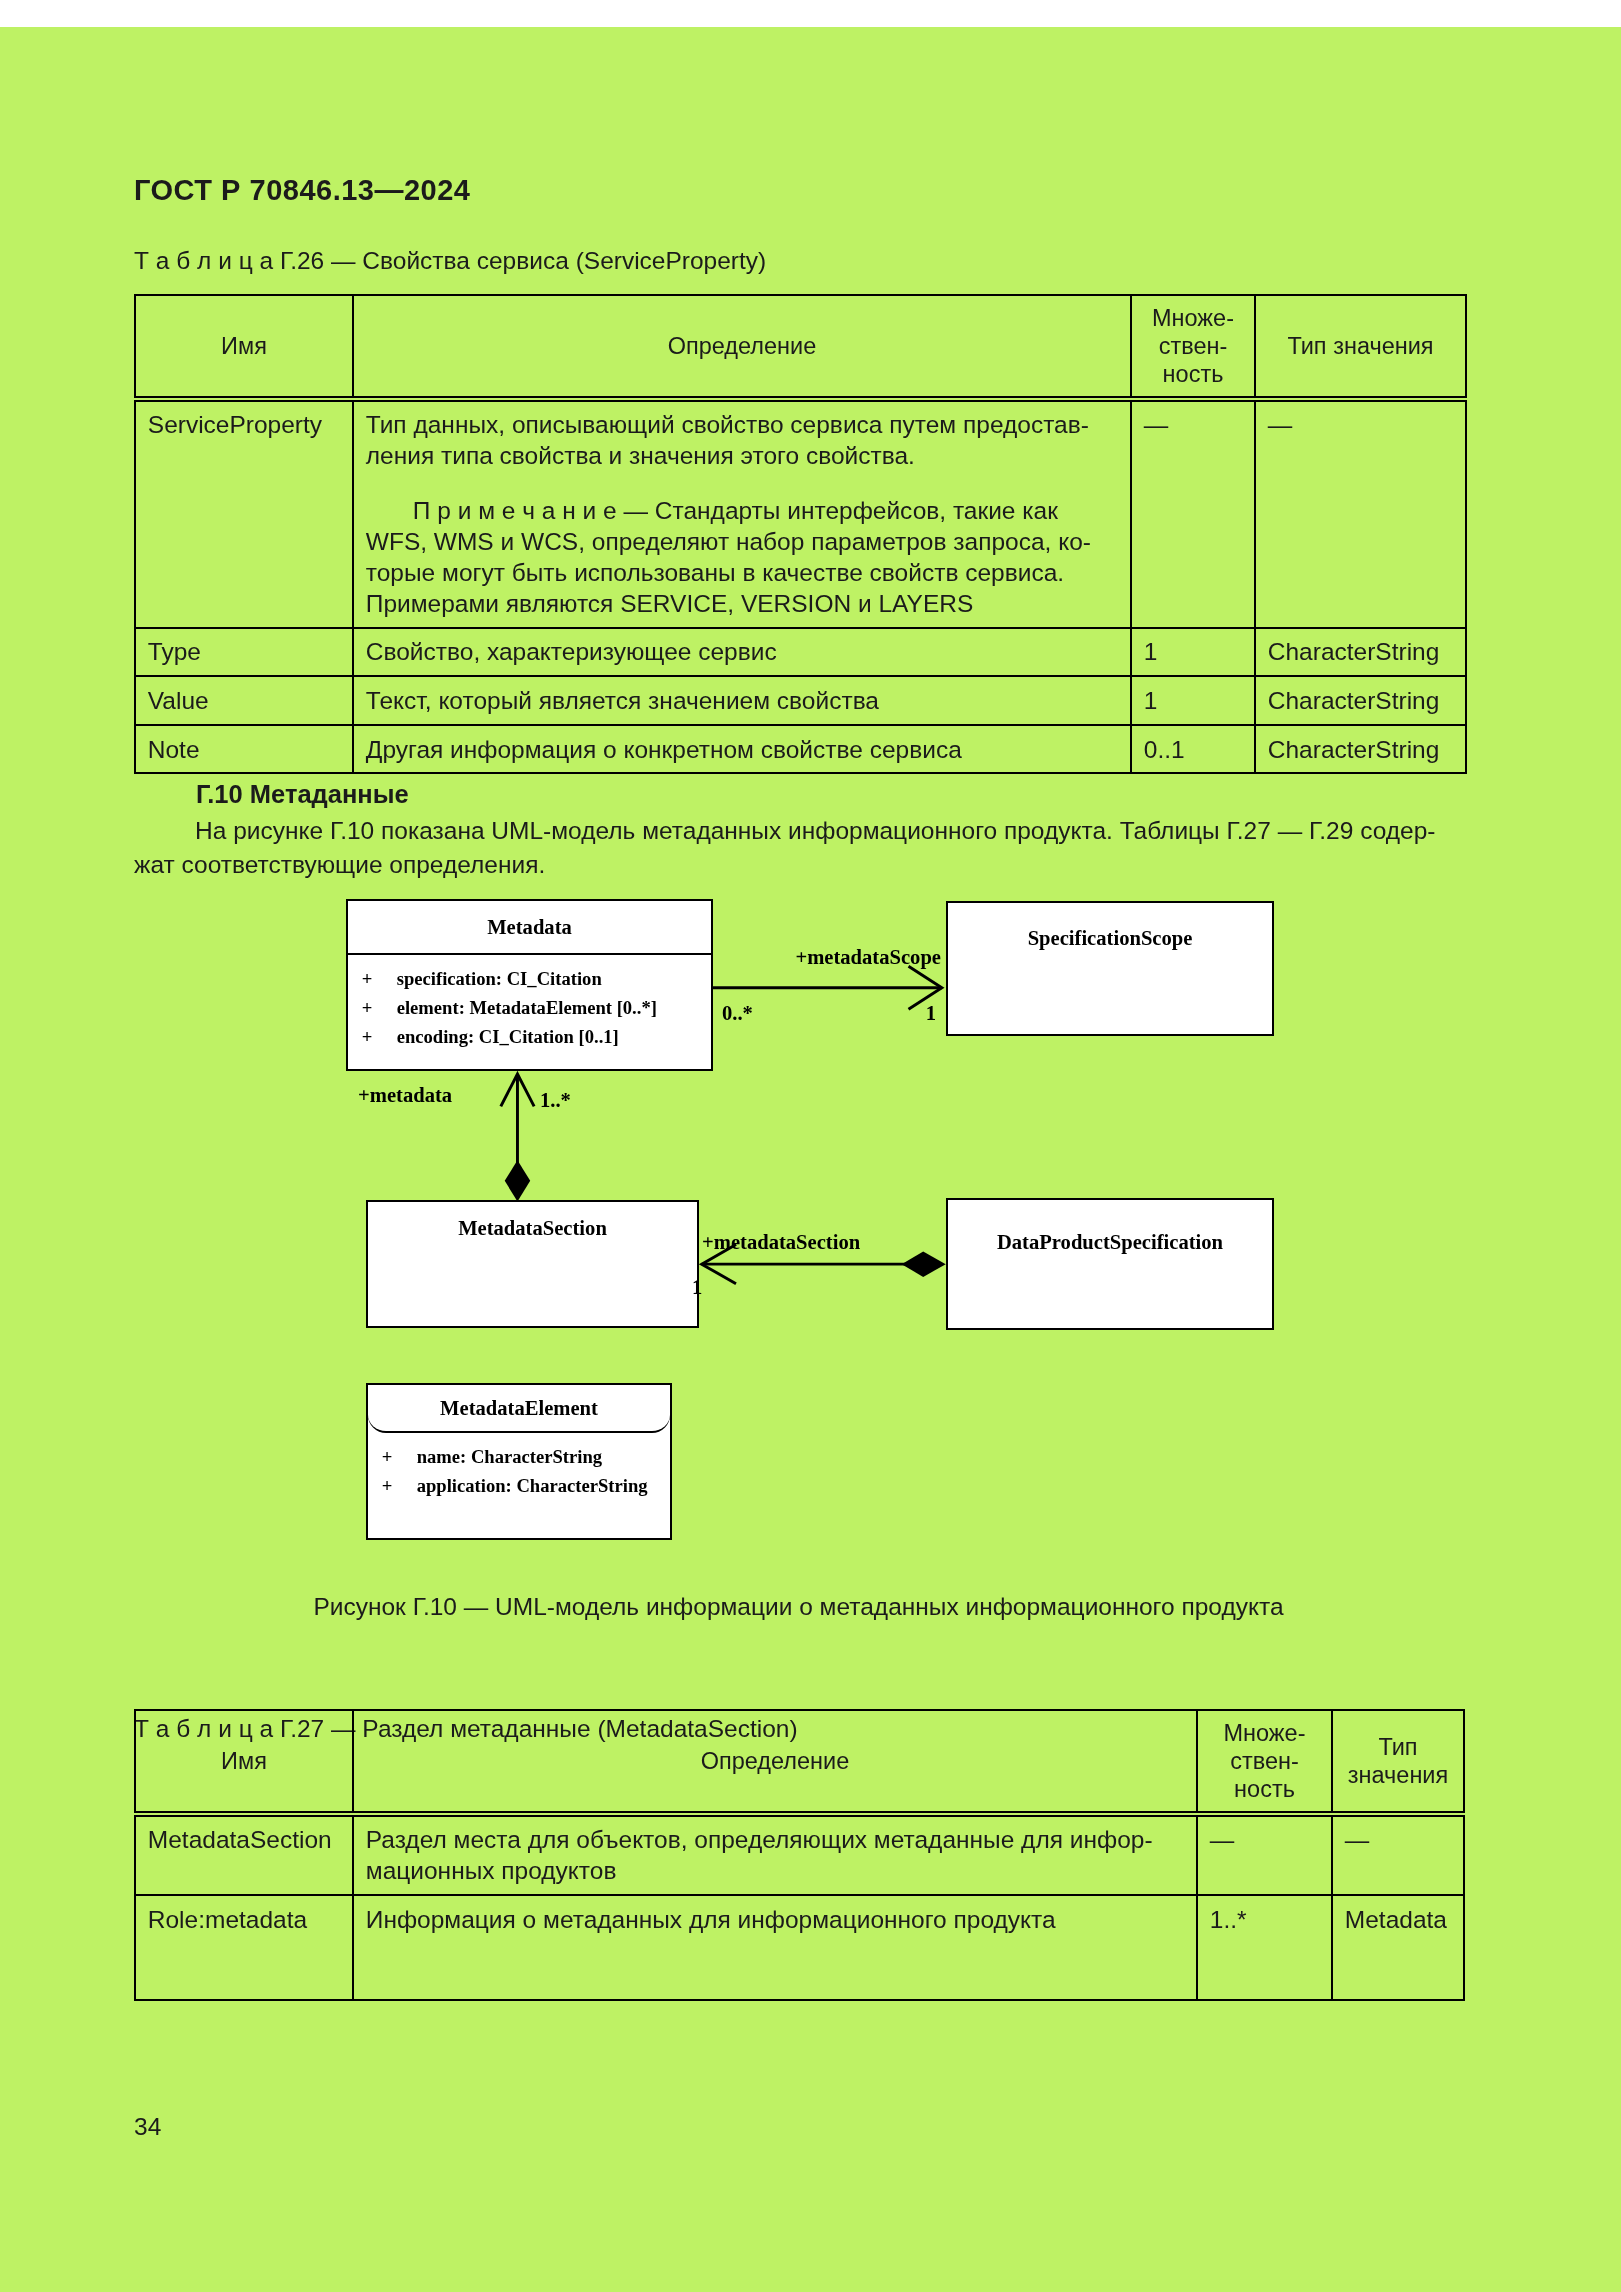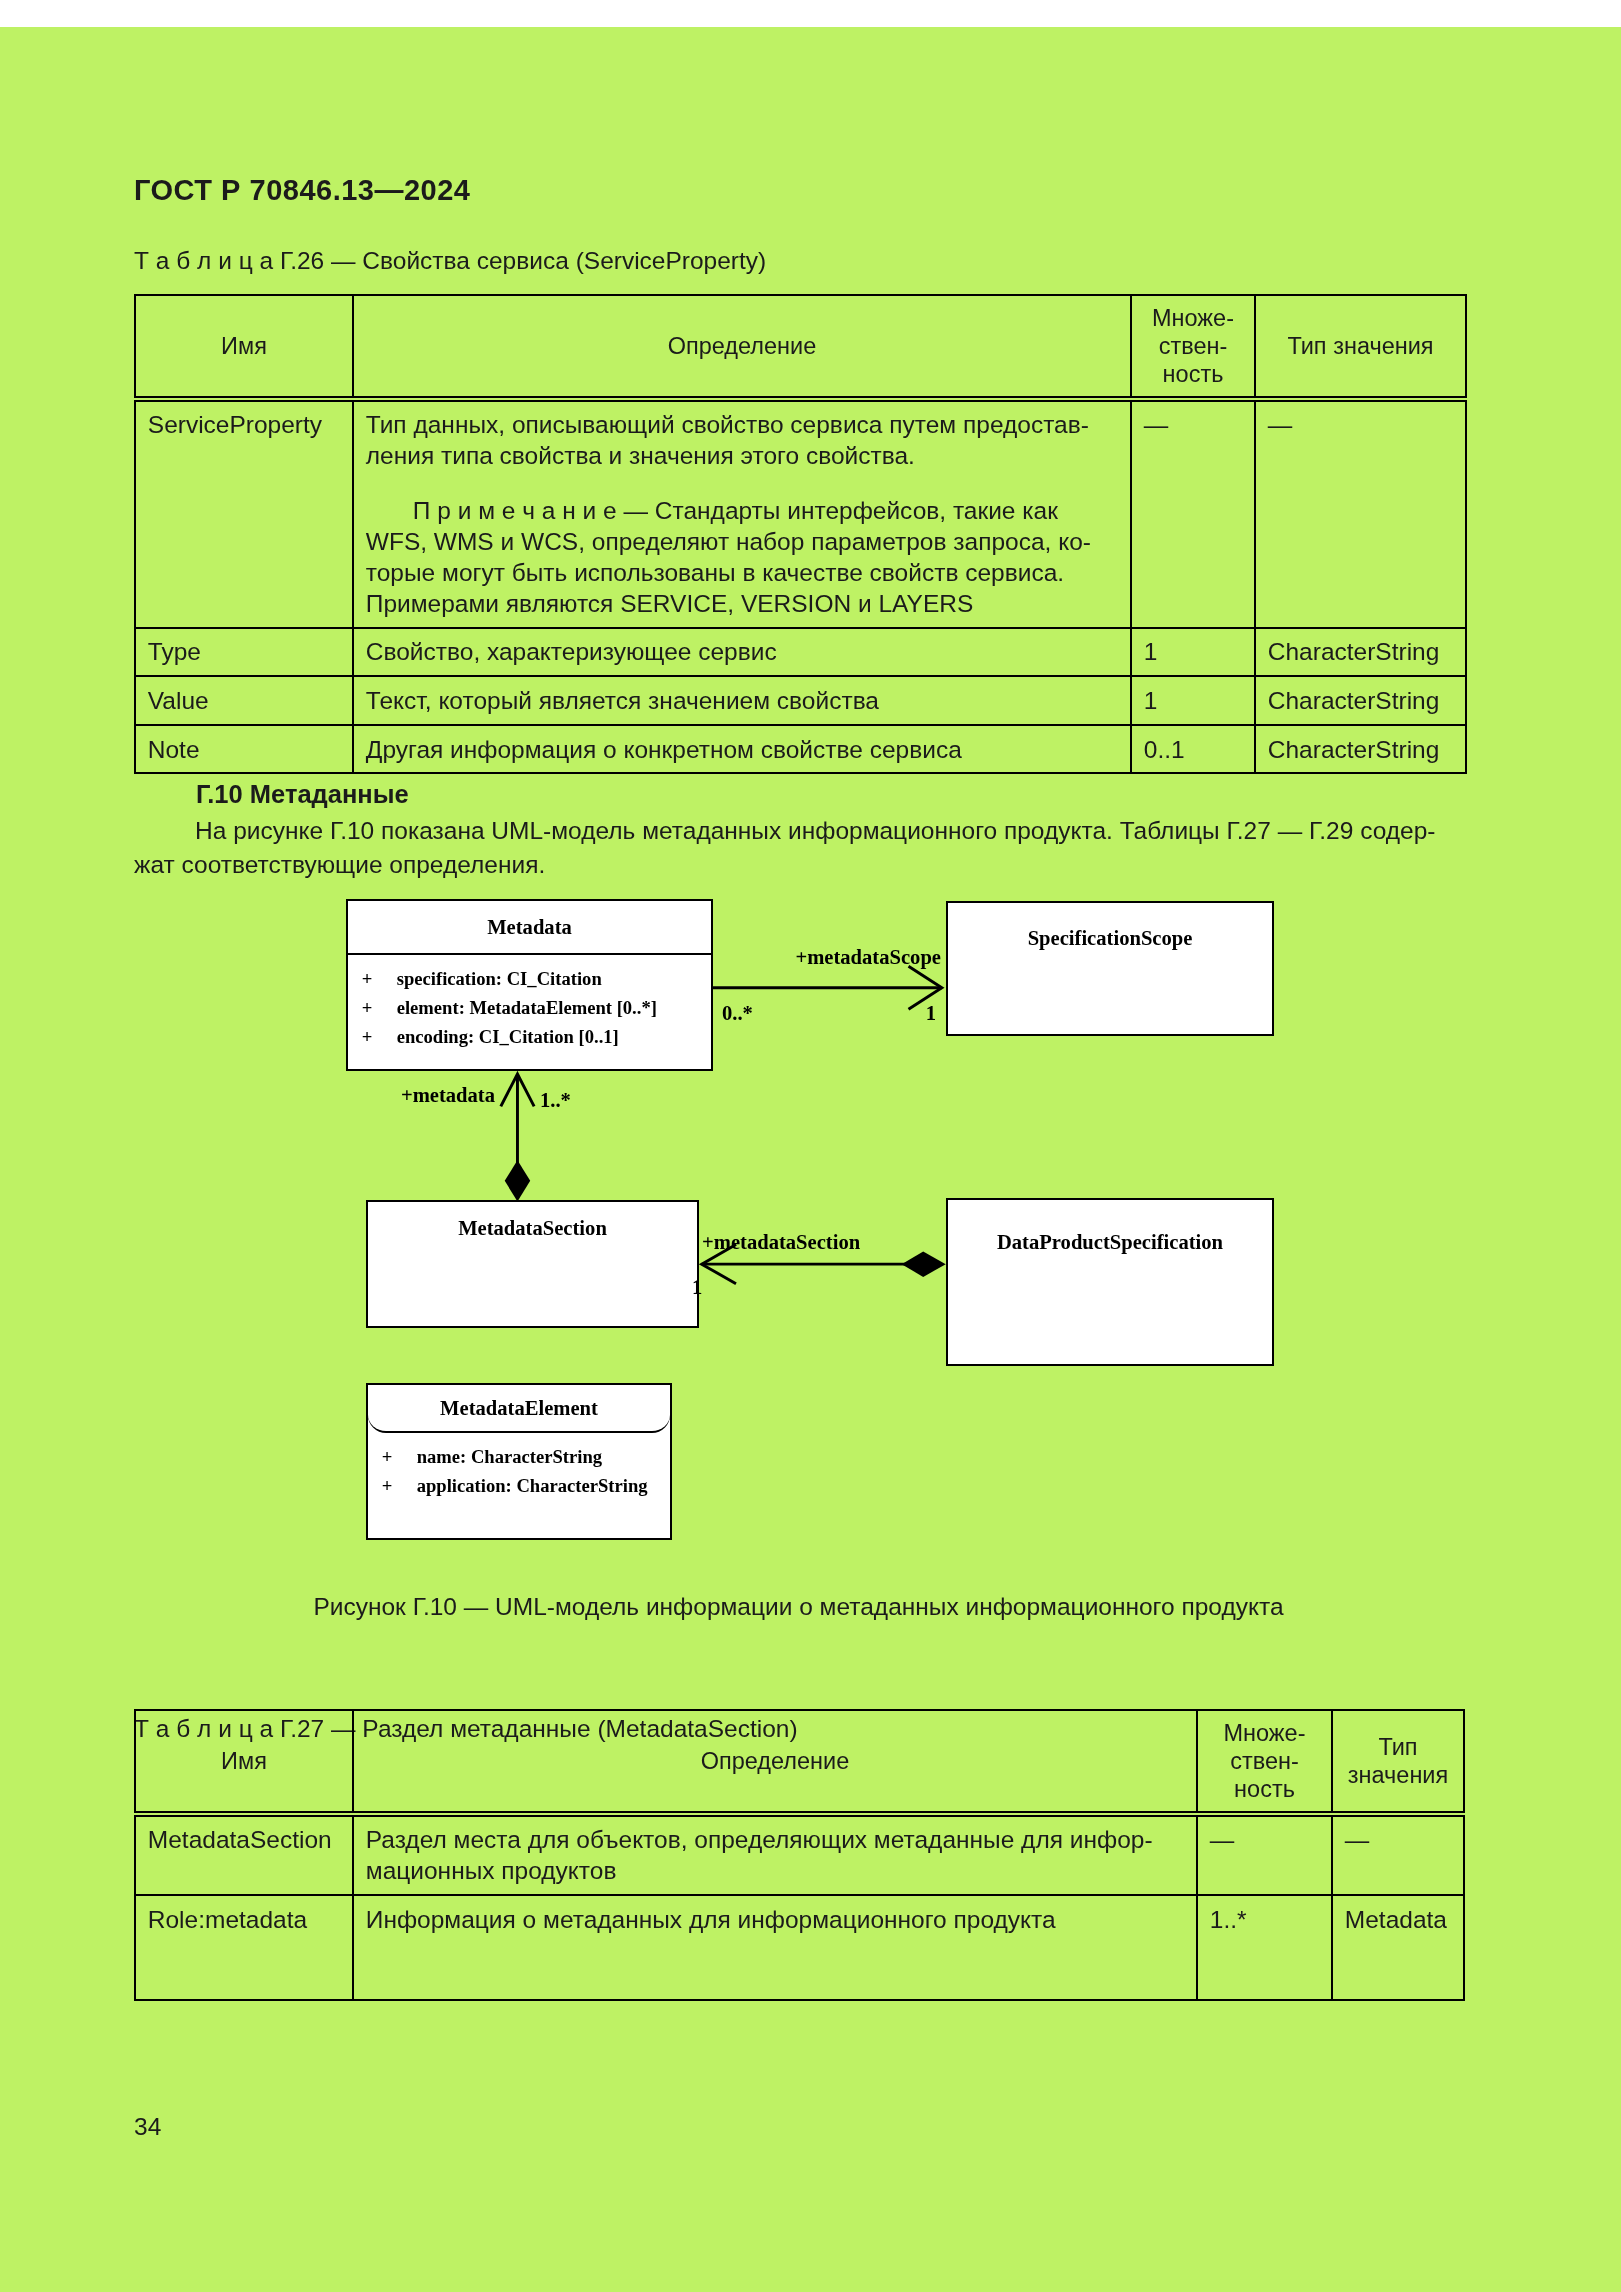--- a/index.html
+++ b/index.html
@@ -148,42 +148,42 @@
   </div>
 
   <div class="uml-box" style="left:946px; top:874px; width:328px; height:135px;">
     <div class="uml-title" style="padding-top:23.5px;">SpecificationScope</div>
   </div>
 
   <div class="uml-box" style="left:366px; top:1173px; width:333px; height:128px;">
     <div class="uml-title" style="padding-top:14.7px;">MetadataSection</div>
   </div>
 
-  <div class="uml-box" style="left:946px; top:1171px; width:328px; height:168px;">
+  <div class="uml-box" style="left:946px; top:1171px; width:328px; height:132px;">
     <div class="uml-title" style="padding-top:31px;">DataProductSpecification</div>
   </div>
 
   <div class="uml-box" style="left:366px; top:1356px; width:306px; height:157px;">
     <div class="uml-head uml-title" style="height:48px;border-radius:18px;">MetadataElement</div>
     <div class="uml-attrs">
       <div class="attr-row">
         <span class="attr-vis">+</span>
         <span>name: CharacterString</span>
       </div>
       <div class="attr-row">
         <span class="attr-vis">+</span>
         <span>application: CharacterString</span>
       </div>
     </div>
   </div>
 
   <div class="uml-label" style="left:647px; top:919px; width:294px; text-align:right;">+metadataScope</div>
   <div class="uml-label" style="left:722px; top:975px;">0..*</div>
   <div class="uml-label" style="left:882px; top:975px; width:54px; text-align:right;">1</div>
-  <div class="uml-label" style="left:358px; top:1057px; width:137px; text-align:right;font-family:Liberation Serif, serif;">+metadata</div>
+  <div class="uml-label" style="left:358px; top:1057px; width:137px; font-family:Liberation Serif, serif;">+metadata</div>
   <div class="uml-label" style="left:540px; top:1062px;">1..*</div>
   <div class="uml-label" style="left:702px; top:1204px;">+metadataSection</div>
   <div class="uml-label" style="left:692px; top:1249px;">1</div>
 
   <div class="abs figure-caption">Рисунок Г.10 — UML-модель информации о метаданных информационного продукта</div>
 
   <div class="abs caption" style="left:134px; top:1688px;">Т а б л и ц а  Г.27 — Раздел метаданные (MetadataSection)</div>
 
   <table class="gost-table" style="left:134px; top:1682px; width:1329px;">
     <colgroup>

